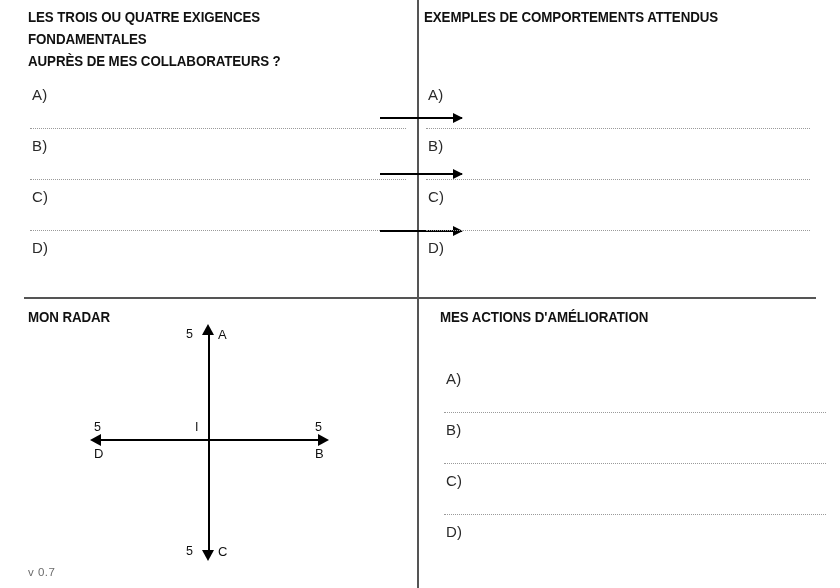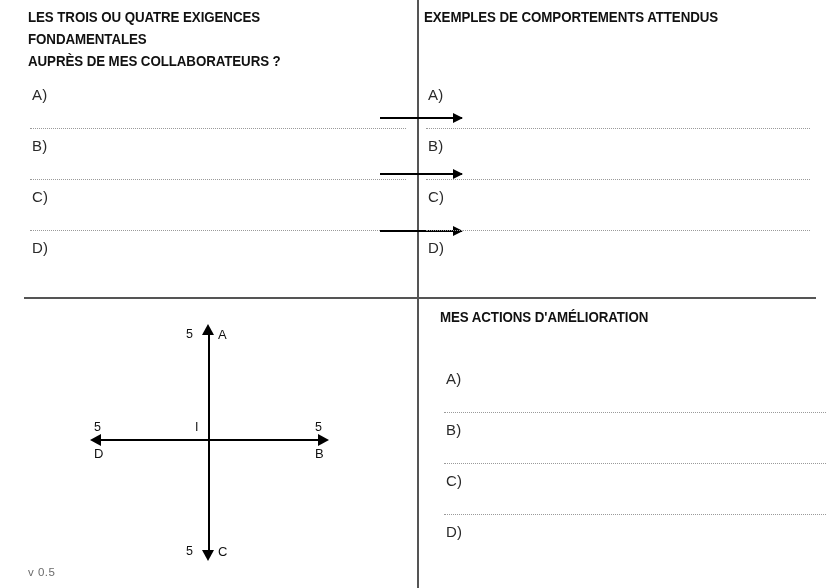--- a/index.html
+++ b/index.html
@@ -235,20 +235,23 @@
       <div class="line-row">
         <span class="line-label">C)</span>
         <span class="line-rule"></span>
       </div>
       <div class="line-row">
         <span class="line-label">D)</span>
       </div>
     </div>
   </div>
 
+  <div class="panel panel-bl">
+    <h2 class="panel-title">MON RADAR</h2>
+  </div>
 
   <div class="radar">
     <div class="axis-v"></div>
     <div class="axis-h"></div>
 
     <div class="tip tip-up"></div>
     <div class="tip tip-down"></div>
     <div class="tip tip-right"></div>
     <div class="tip tip-left"></div>
 
@@ -282,15 +285,15 @@
       <div class="line-row">
         <span class="line-label">C)</span>
         <span class="line-rule"></span>
       </div>
       <div class="line-row">
         <span class="line-label">D)</span>
       </div>
     </div>
   </div>
 
-  <div class="version">v 0.5</div>
+  <div class="version">v 0.7</div>
 
 </div>
 
 </body></html>

